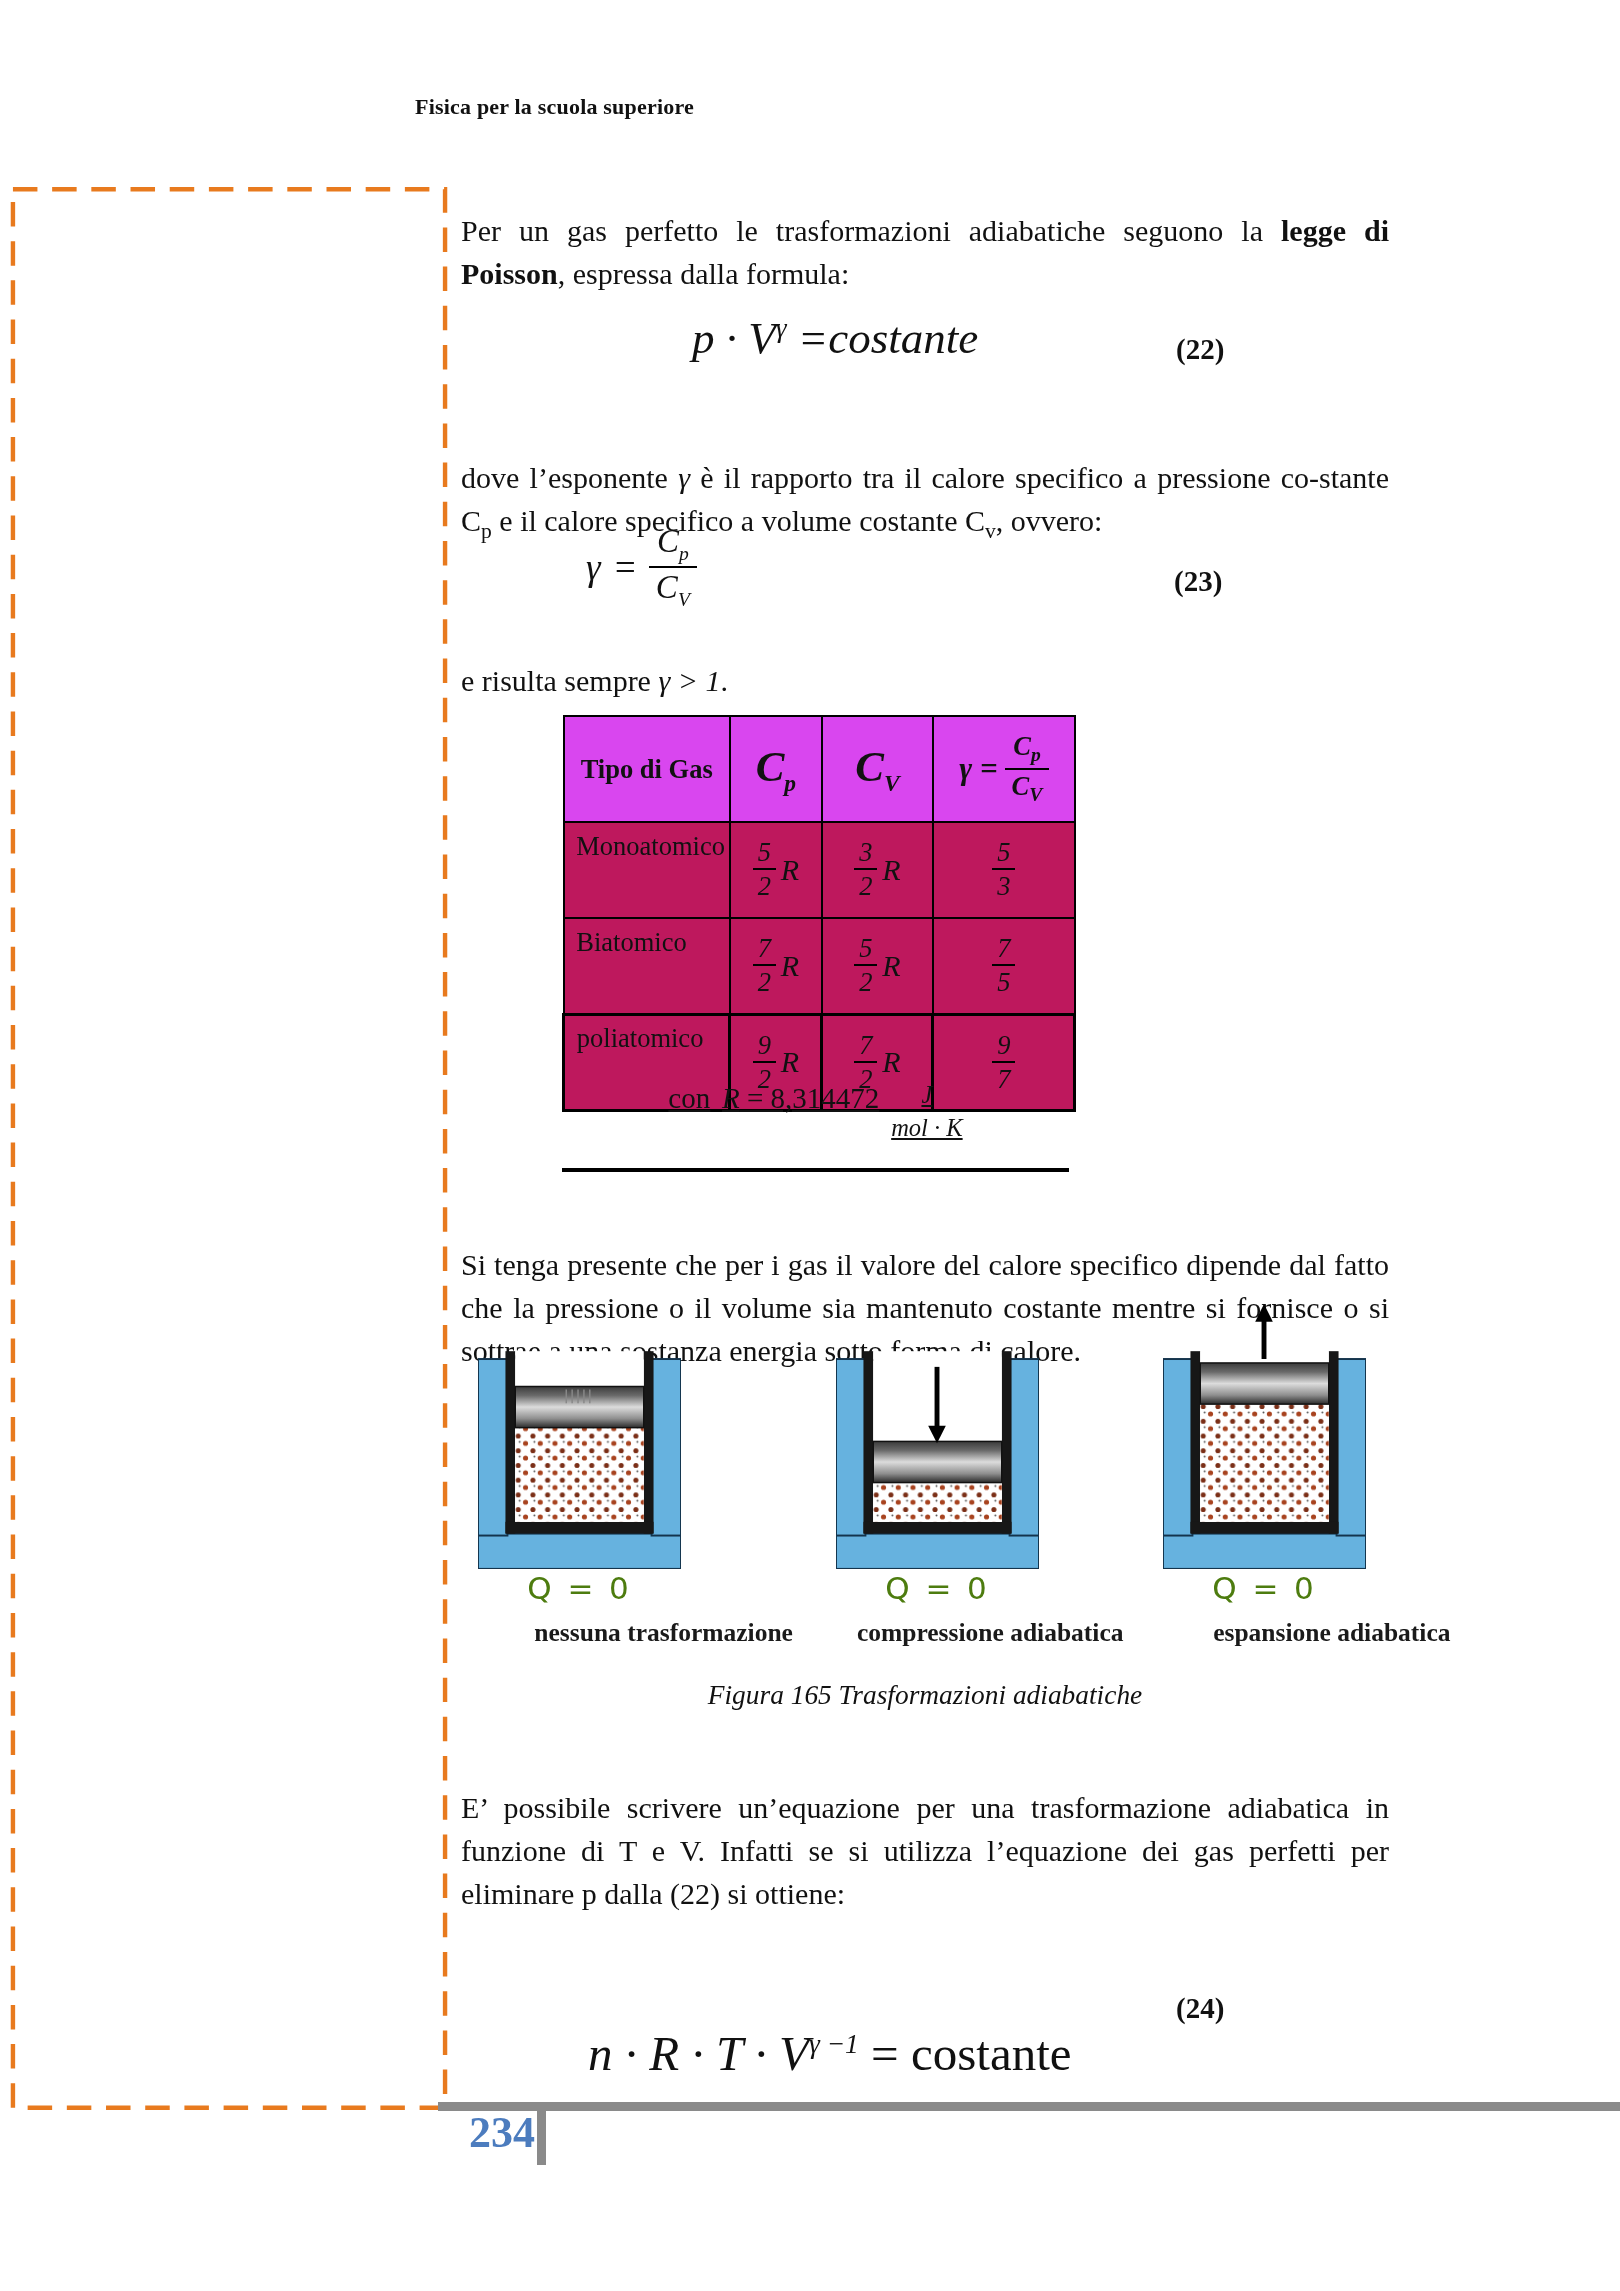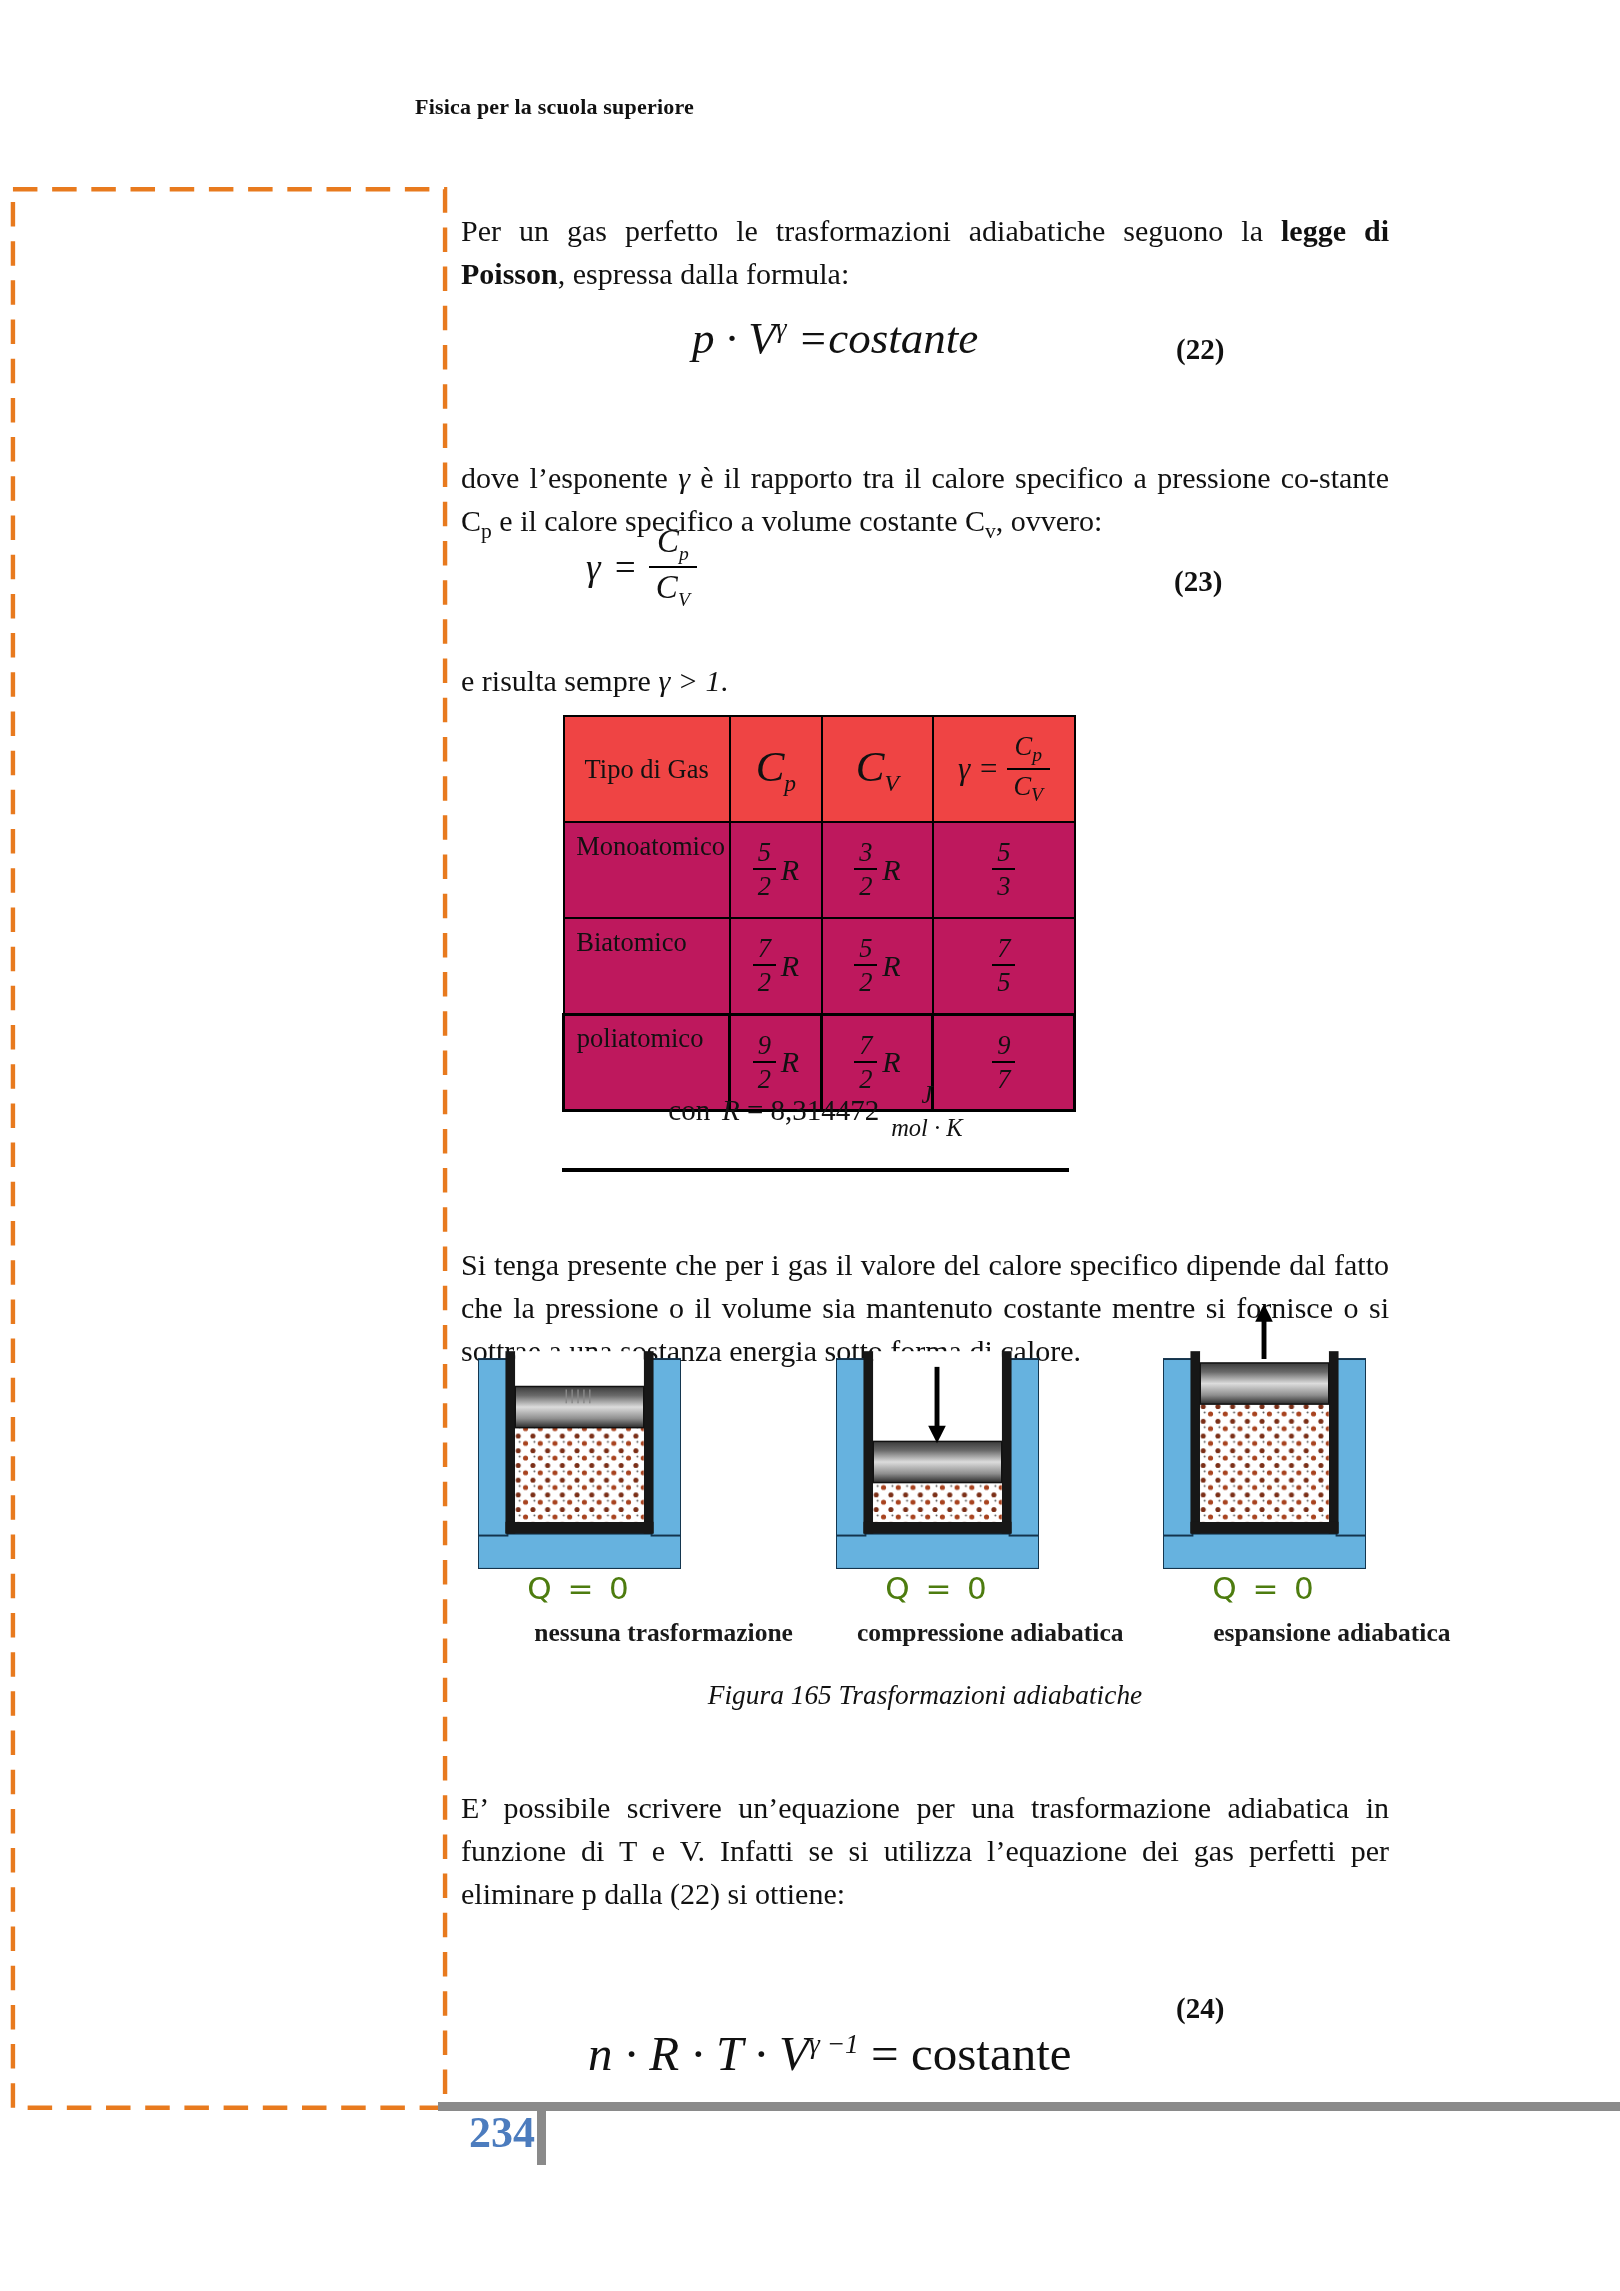--- a/index.html
+++ b/index.html
@@ -53,43 +53,44 @@
   .eq23-wrap sub, .tbl-gamma sub{font-size:19.6px;font-style:italic;}
   
   .gas-table{
     left:562px;top:715px;
     border-collapse:collapse;
   }
   .gas-table td{
     border:2.5px solid #000;
     background:#be185d;
   }
-  .gas-table tr.hdr td{background:#ef4444;}
+  .gas-table tr.hdr td{background:#d946ef;font-weight:bold;}
   .gas-table tr.thick td{border-width:3.9px;}
   .col-name{width:147px;padding:7.8px 3.9px 0 11.8px;vertical-align:top;font-size:26.5px;}
   .col-cp{width:87px;text-align:center;vertical-align:middle;}
   .col-cv{width:106px;text-align:center;vertical-align:middle;}
   .col-g{width:137px;text-align:center;vertical-align:middle;}
   .hdr td{height:102px;text-align:center;vertical-align:middle;}
   .hdr .col-name{font-size:26.5px;padding:0;vertical-align:middle;text-align:center;}
   .gas-table tr.datarow td{height:86px;}
   .bigC{font-style:italic;font-size:43px;}
   .bigC-sub{font-style:italic;font-size:23.5px;vertical-align:-9.8px;}
   .tbl-gamma{display:inline-flex;align-items:center;gap:7.8px;font-style:italic;font-size:31px;}
   .tbl-gamma .vfrac{font-size:26.5px;}
   .fracR{display:inline-flex;align-items:center;gap:4.9px;font-style:italic;font-size:26.5px;}
   .fracR .vfrac .vnum{border-bottom-width:2px;padding:0 4.9px 2px;}
   .cell-frac{font-style:italic;font-size:26.5px;}
   .cell-frac .vnum{border-bottom-width:2px;padding:0 4.9px 2px;}
   .fracR .rsym{font-size:30px;}
   
   .conR{
     left:562px;top:1082px;width:507px;
-    display:flex;align-items:center;justify-content:center;gap:11.8px;
+    display:flex;align-items:flex-start;justify-content:center;gap:11.8px;
     font-size:29px;
+    text-decoration:underline;
   }
   .conR .vfrac{font-style:italic;font-size:24.5px;}
   .conR .rlhs i{font-style:italic;}
   .table-rule{left:562px;top:1168px;width:507px;height:3.9px;background:#000;}
   
   .fig{width:203px;display:flex;flex-direction:column;align-items:center;}
   .fig-1{left:478px;top:1304px;}
   .fig-2{left:836px;top:1304px;}
   .fig-3{left:1163px;top:1304px;}
   .qlabel{

